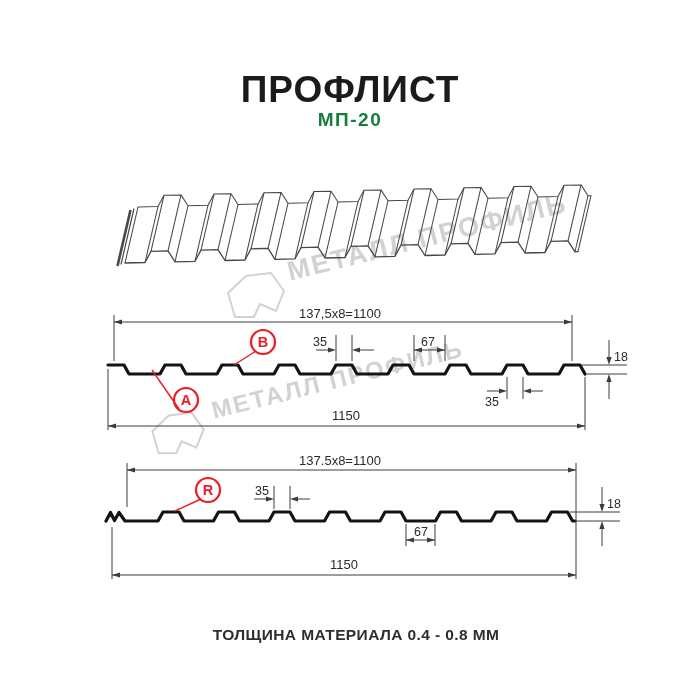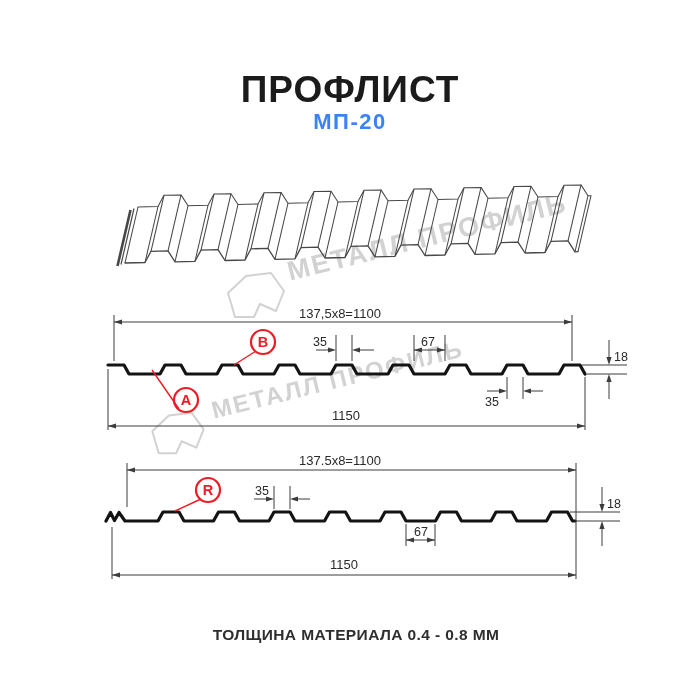--- a/index.html
+++ b/index.html
@@ -1,21 +1,21 @@
 <!DOCTYPE html>
 <html><head>
 <meta charset="utf-8">
 <style>
   html,body{margin:0;padding:0;background:#ffffff;}
   #page{position:relative;width:700px;height:700px;background:#ffffff;overflow:hidden;
         font-family:"Liberation Sans", sans-serif;margin-top:9px;}
   .title{position:absolute;left:0;right:0;top:60px;text-align:center;
          font-size:37px;font-weight:700;letter-spacing:1px;color:#1b1b1b;}
   .subtitle{position:absolute;left:0;right:0;top:100px;text-align:center;
-         font-size:22px;font-weight:700;letter-spacing:1.5px;color:#3b82f6;}
+         font-size:19px;font-weight:700;letter-spacing:1.5px;color:#15803d;}
   .footer-note{position:absolute;left:0;right:0;top:617px;text-align:center;
          font-size:15.5px;font-weight:700;letter-spacing:0.4px;color:#2e2e2e;padding-left:12px;}
   .wm-text{position:absolute;color:#d2d2d2;font-weight:700;white-space:nowrap;
          transform-origin:left center;transform:rotate(-14deg);letter-spacing:2px;}
   #wm-text-1{left:288px;top:248px;font-size:27px;}
   #wm-text-2{left:212px;top:388px;font-size:24px;}
   .wm-logo{position:absolute;}
   #wm-logo-1{left:226px;top:262px;}
   #wm-logo-2{left:150px;top:402px;}
   #drawing{position:absolute;left:0;top:0;z-index:3;}

